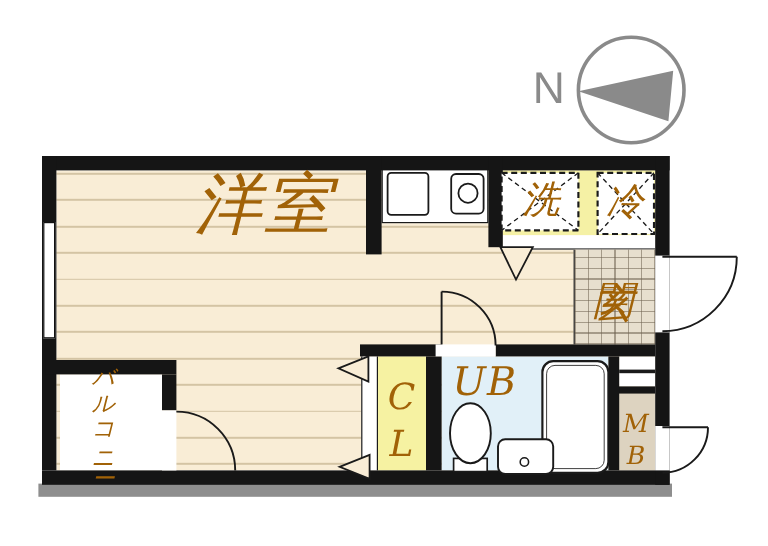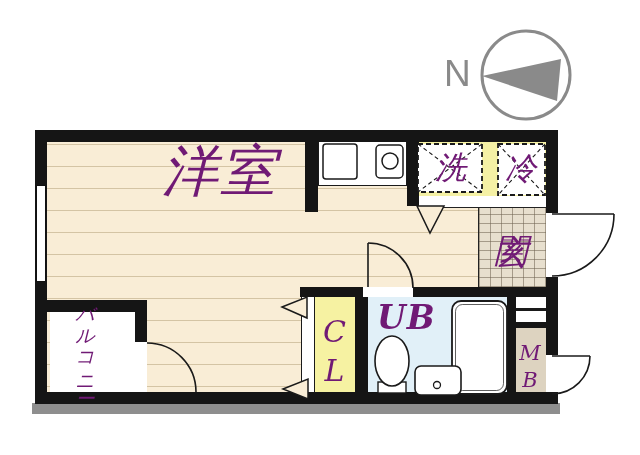--- a/index.html
+++ b/index.html
@@ -47,27 +47,27 @@
   .o-balc{left:135px;top:342px;width:12px;height:50px;}
   .window{left:36px;top:185px;width:10px;height:97px;background:#fff;border:1px solid #111;
     border-left-width:1.5px;border-right-width:1.5px;box-sizing:border-box;z-index:4;}
   
   .band{left:32px;top:403px;width:528px;height:11px;background:#8e8e8e;z-index:1;}
   .watermark{left:160px;top:388px;width:320px;text-align:center;z-index:8;
     font-family:"Liberation Sans","DejaVu Sans",sans-serif;font-size:25px;color:rgba(180,180,180,.92);letter-spacing:.5px;}
   
   #ovl{left:0;top:0;z-index:5;}
   
-  .lbl{z-index:6;color:#701a75;font-style:italic;line-height:1;}
+  .lbl{z-index:6;color:#a16207;font-style:italic;line-height:1;}
   .room-label{left:80px;top:140px;width:280px;text-align:center;font-size:56px;line-height:62px;letter-spacing:2px;}
   .vtext{writing-mode:vertical-rl;text-orientation:upright;}
   .balc-label{left:76px;top:293px;height:102px;font-size:19px;font-style:italic;letter-spacing:2px;}
   .genkan-label{left:495px;top:207px;font-size:33px;letter-spacing:3px;}
   .cl-label{left:319px;top:314px;font-size:30px;letter-spacing:4px;}
-  .ub-label{left:377px;top:301px;font-size:33px;letter-spacing:1px;font-weight:bold;}
+  .ub-label{left:377px;top:301px;font-size:33px;letter-spacing:1px;}
   .mb-label{left:519px;top:341px;font-size:21px;letter-spacing:3px;}
   .wash-label{left:435px;top:152px;font-size:31px;}
   .fridge-label{left:505px;top:153px;font-size:31px;}
   .north{left:444px;top:53px;font-size:37px;color:#8a8a8a;z-index:6;
     font-family:"Liberation Sans","DejaVu Sans",sans-serif;font-weight:400;}
 </style>
 </head>
 <body>
 
 <div id="stage">

